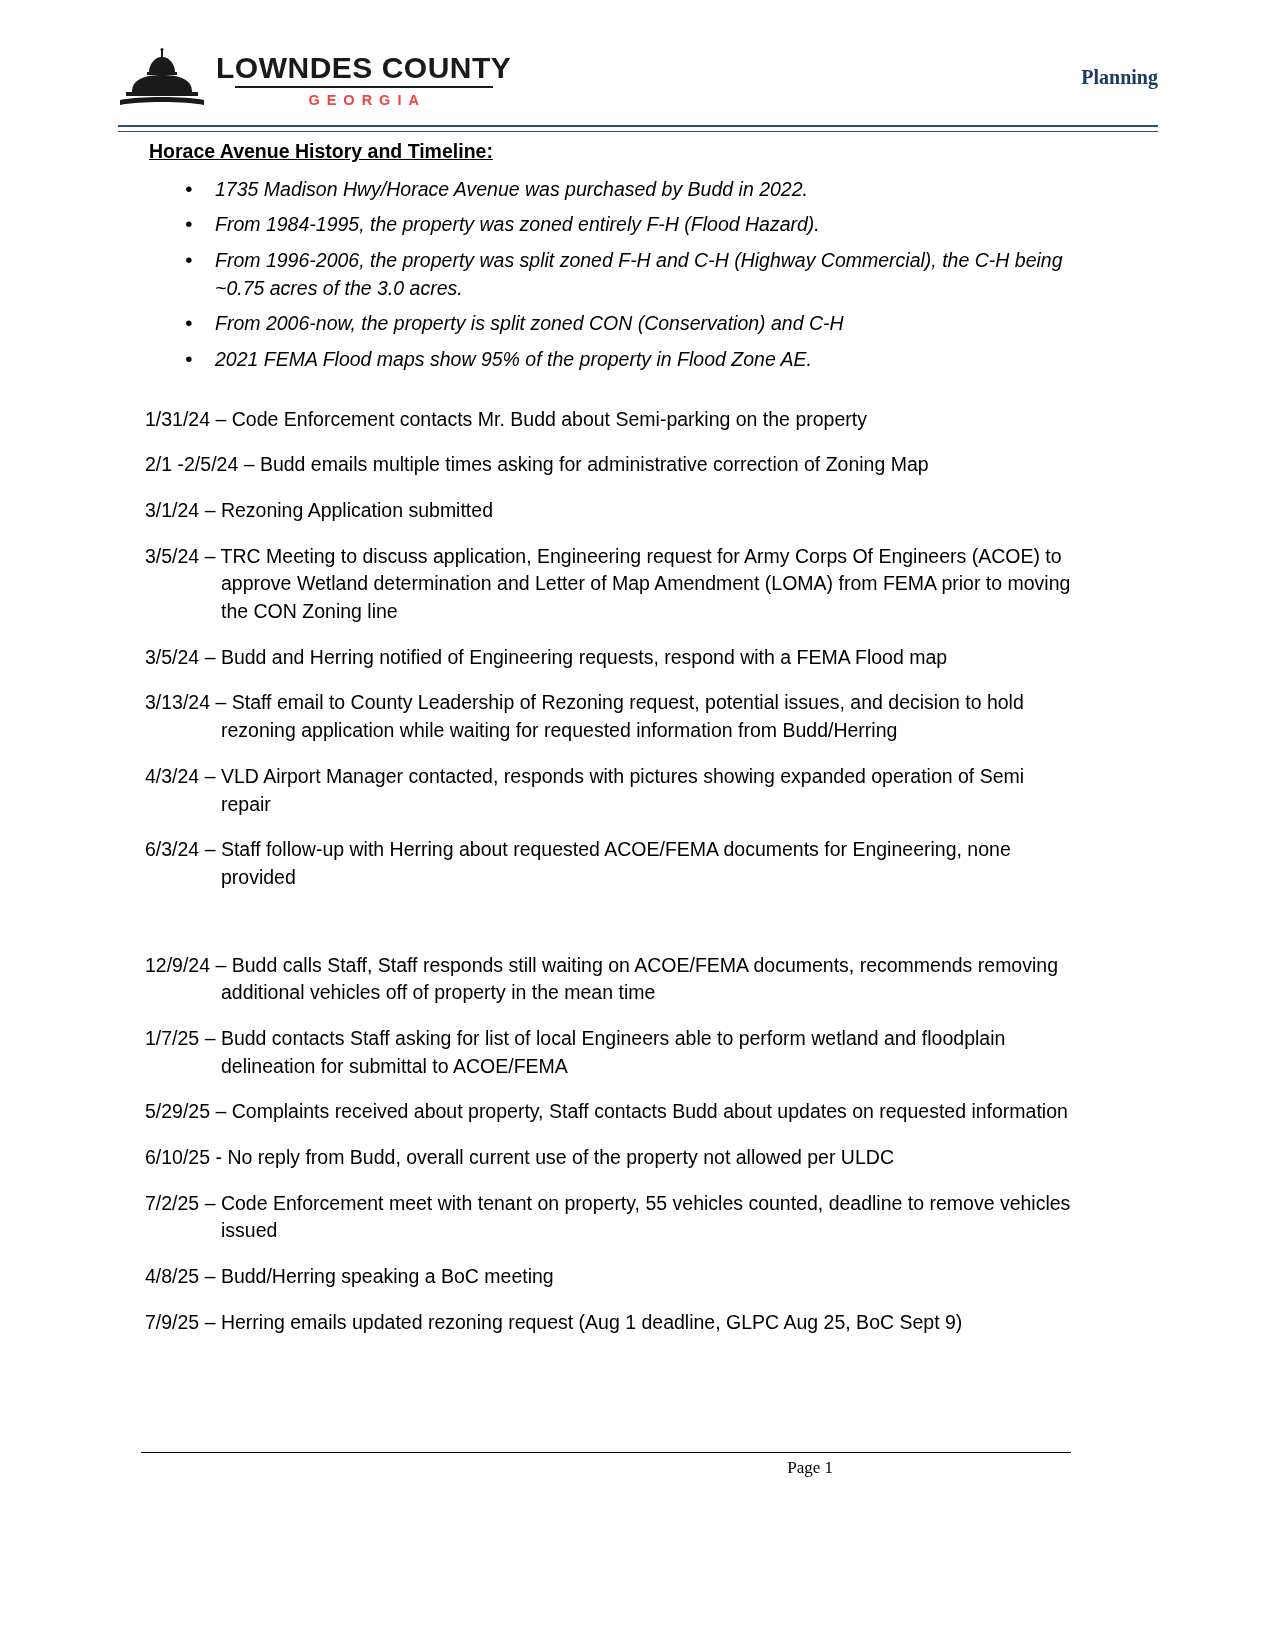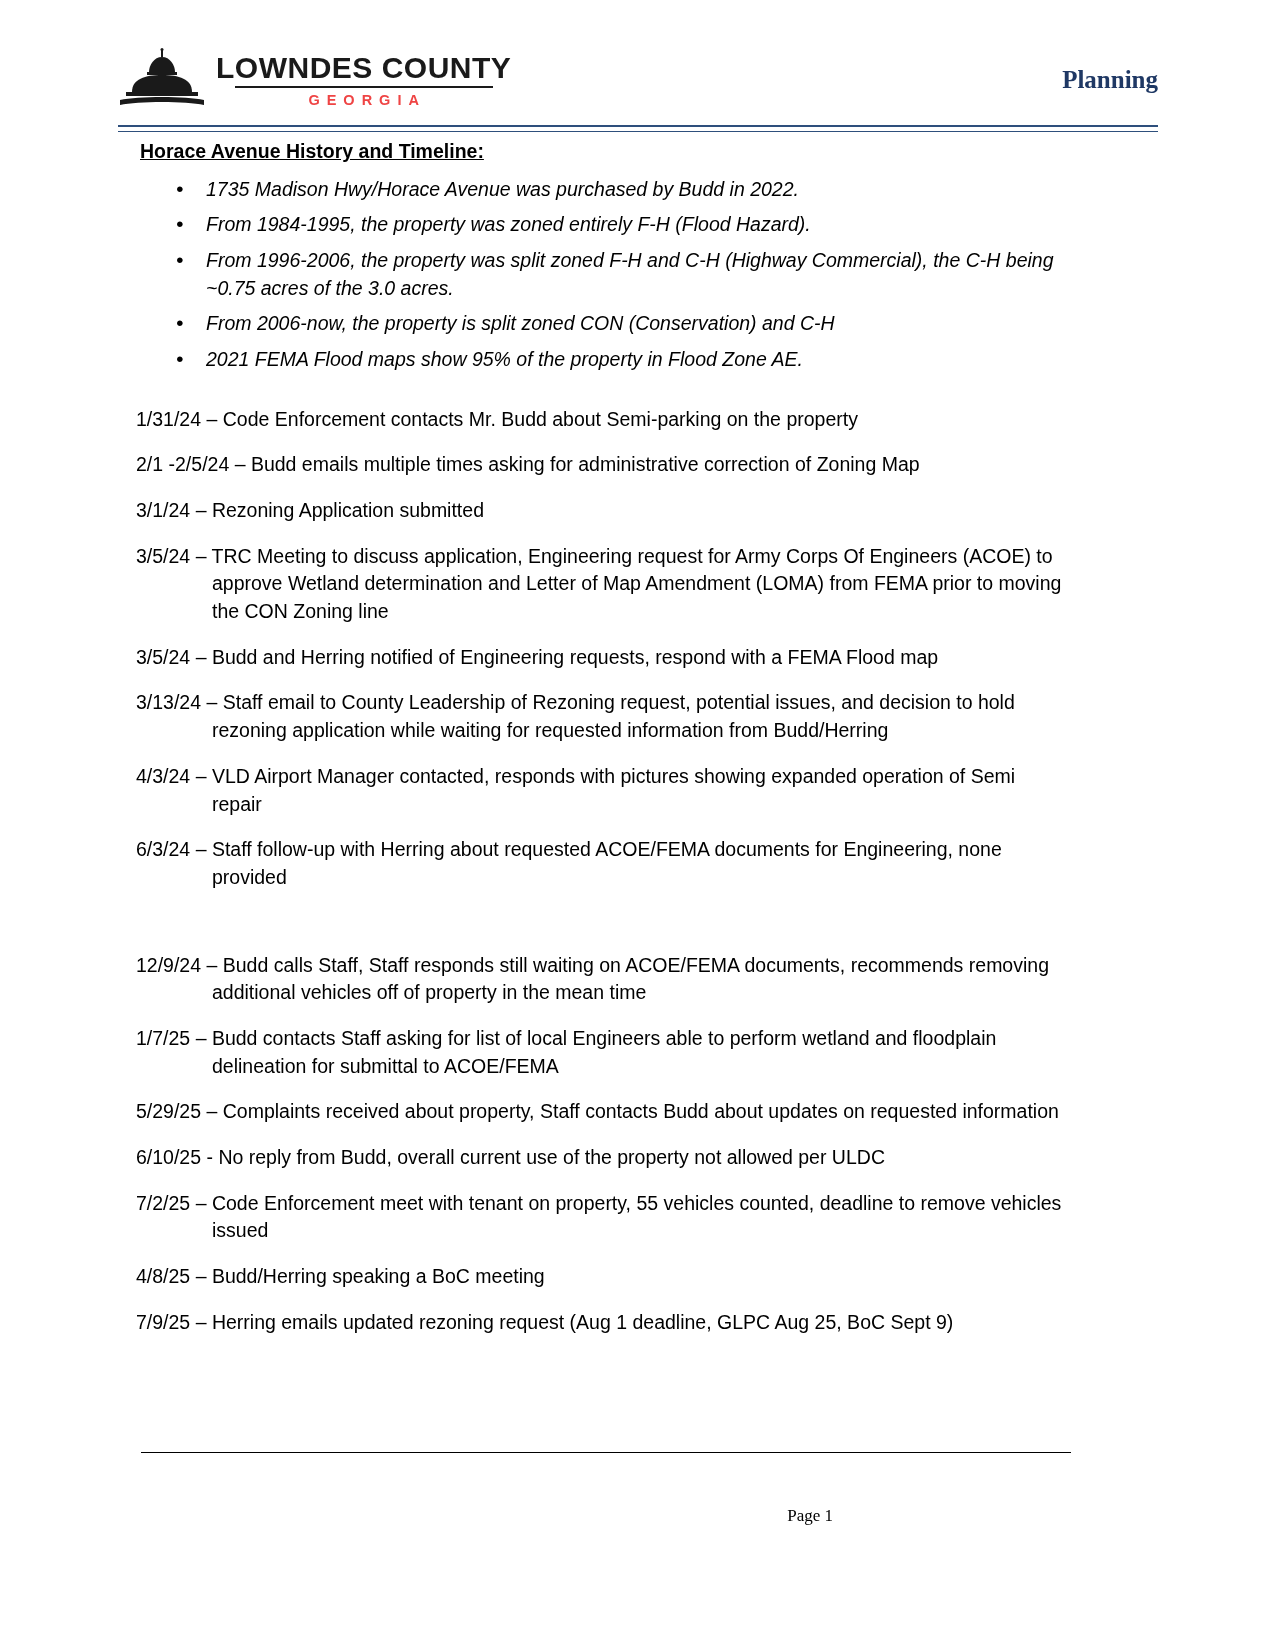--- a/index.html
+++ b/index.html
@@ -69,38 +69,38 @@
   }
   .logo-underline {
     width: 258px;
     height: 2px;
     background: #1a1a1a;
     margin-top: 3px;
   }
   .dept-title {
     font-family: "Liberation Serif", serif;
     font-weight: bold;
-    font-size: 25px;
+    font-size: 20px;
     color: #1F3864;
     padding-top: 18px;
   }
   .header-rule {
     position: absolute;
     left: 118px;
     top: 125px;
     width: 1040px;
     height: 4px;
     border-top: 2px solid #2E4F7C;
     border-bottom: 1px solid #2E4F7C;
   }
 
   
   .content {
     position: absolute;
-    left: 136px;
+    left: 145px;
     top: 142px;
     width: 930px;
     font-size: 19.5px;
     line-height: 1.0;
   }
   .doc-title {
     font-weight: bold;
     text-decoration: underline;
     font-size: 19.5px;
     margin: 0 0 14px 4px;
@@ -147,21 +147,20 @@
     width: 930px;
     border-top: 1px solid #000000;
   }
   .footer-page {
     position: absolute;
     right: 204px;
     top: 1458px;
     font-family: "Liberation Serif", serif;
     font-size: 17px;
     color: #000;
-    margin-top: 48px;
   }
 </style>
 </head>
 <body>
 
 <div class="page">
 
   <div class="header">
     <div class="logo-block">
       <div class="logo-mark">

